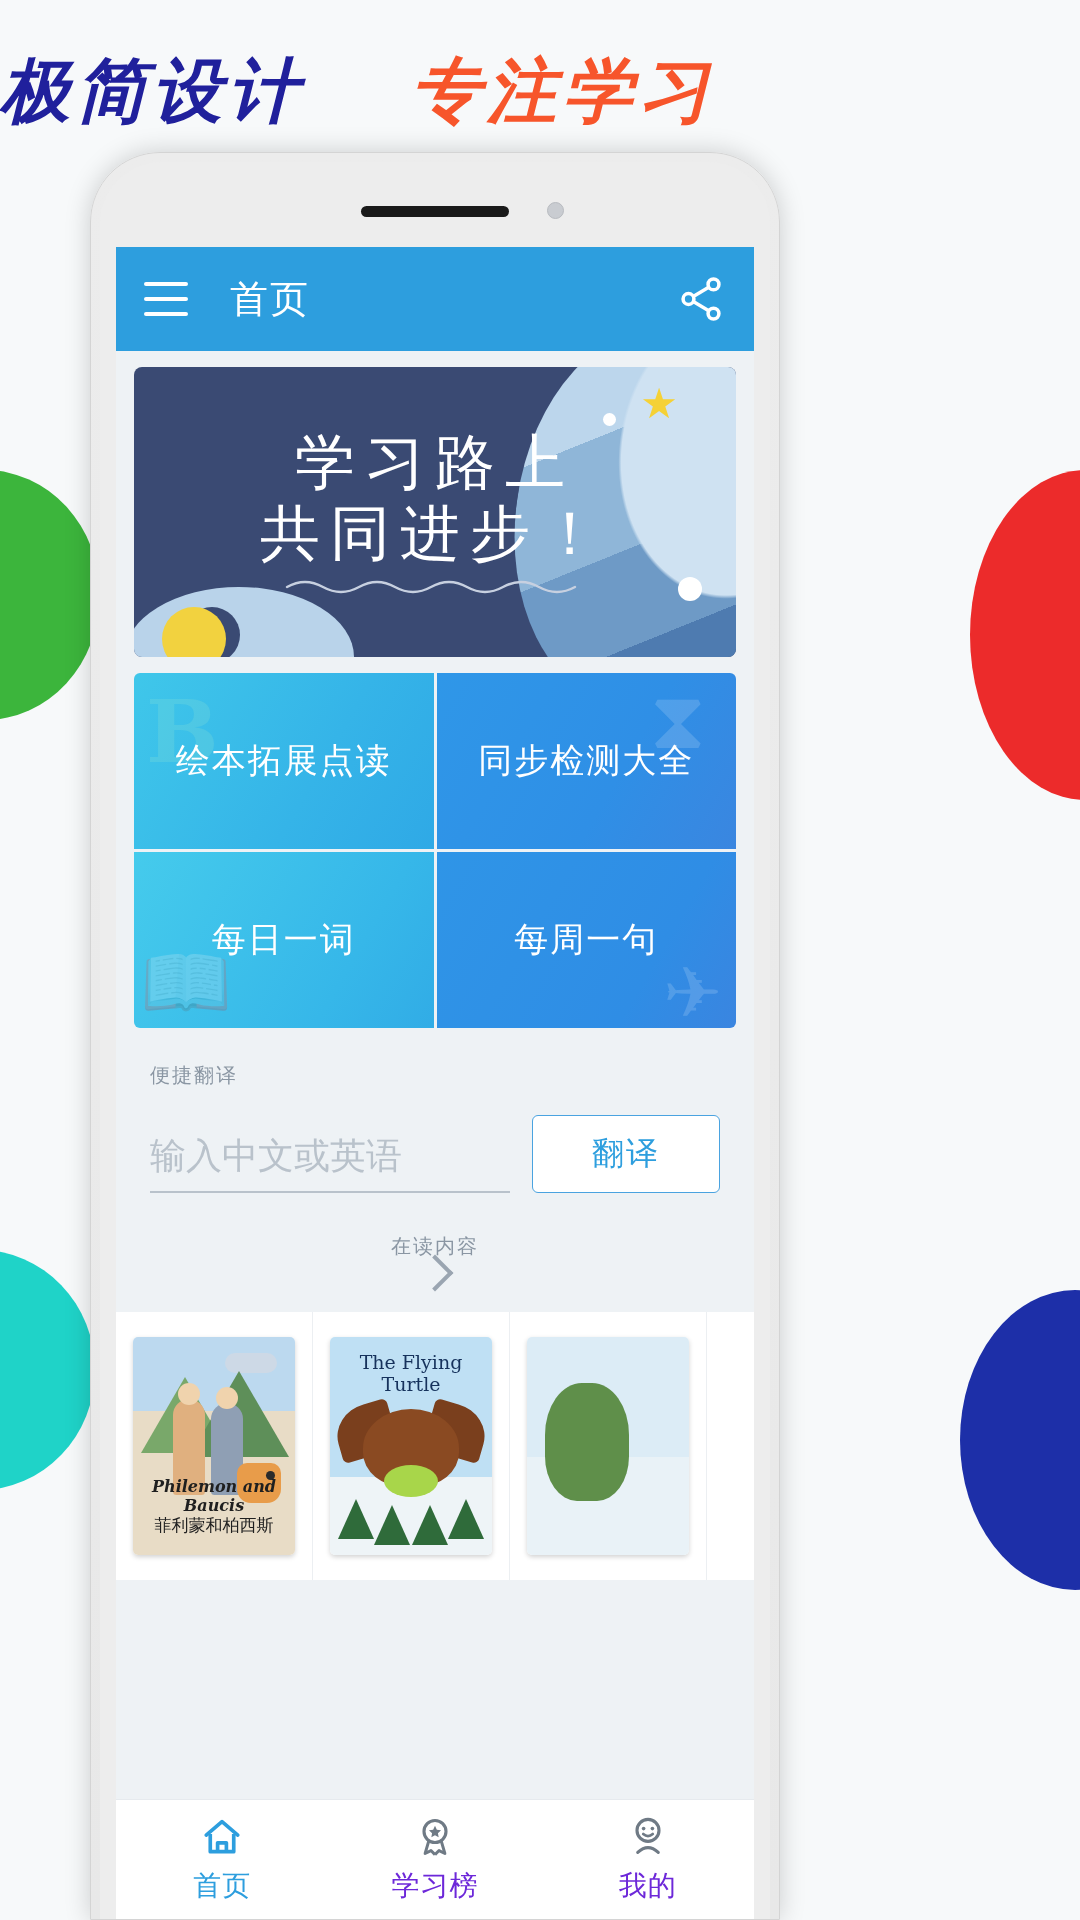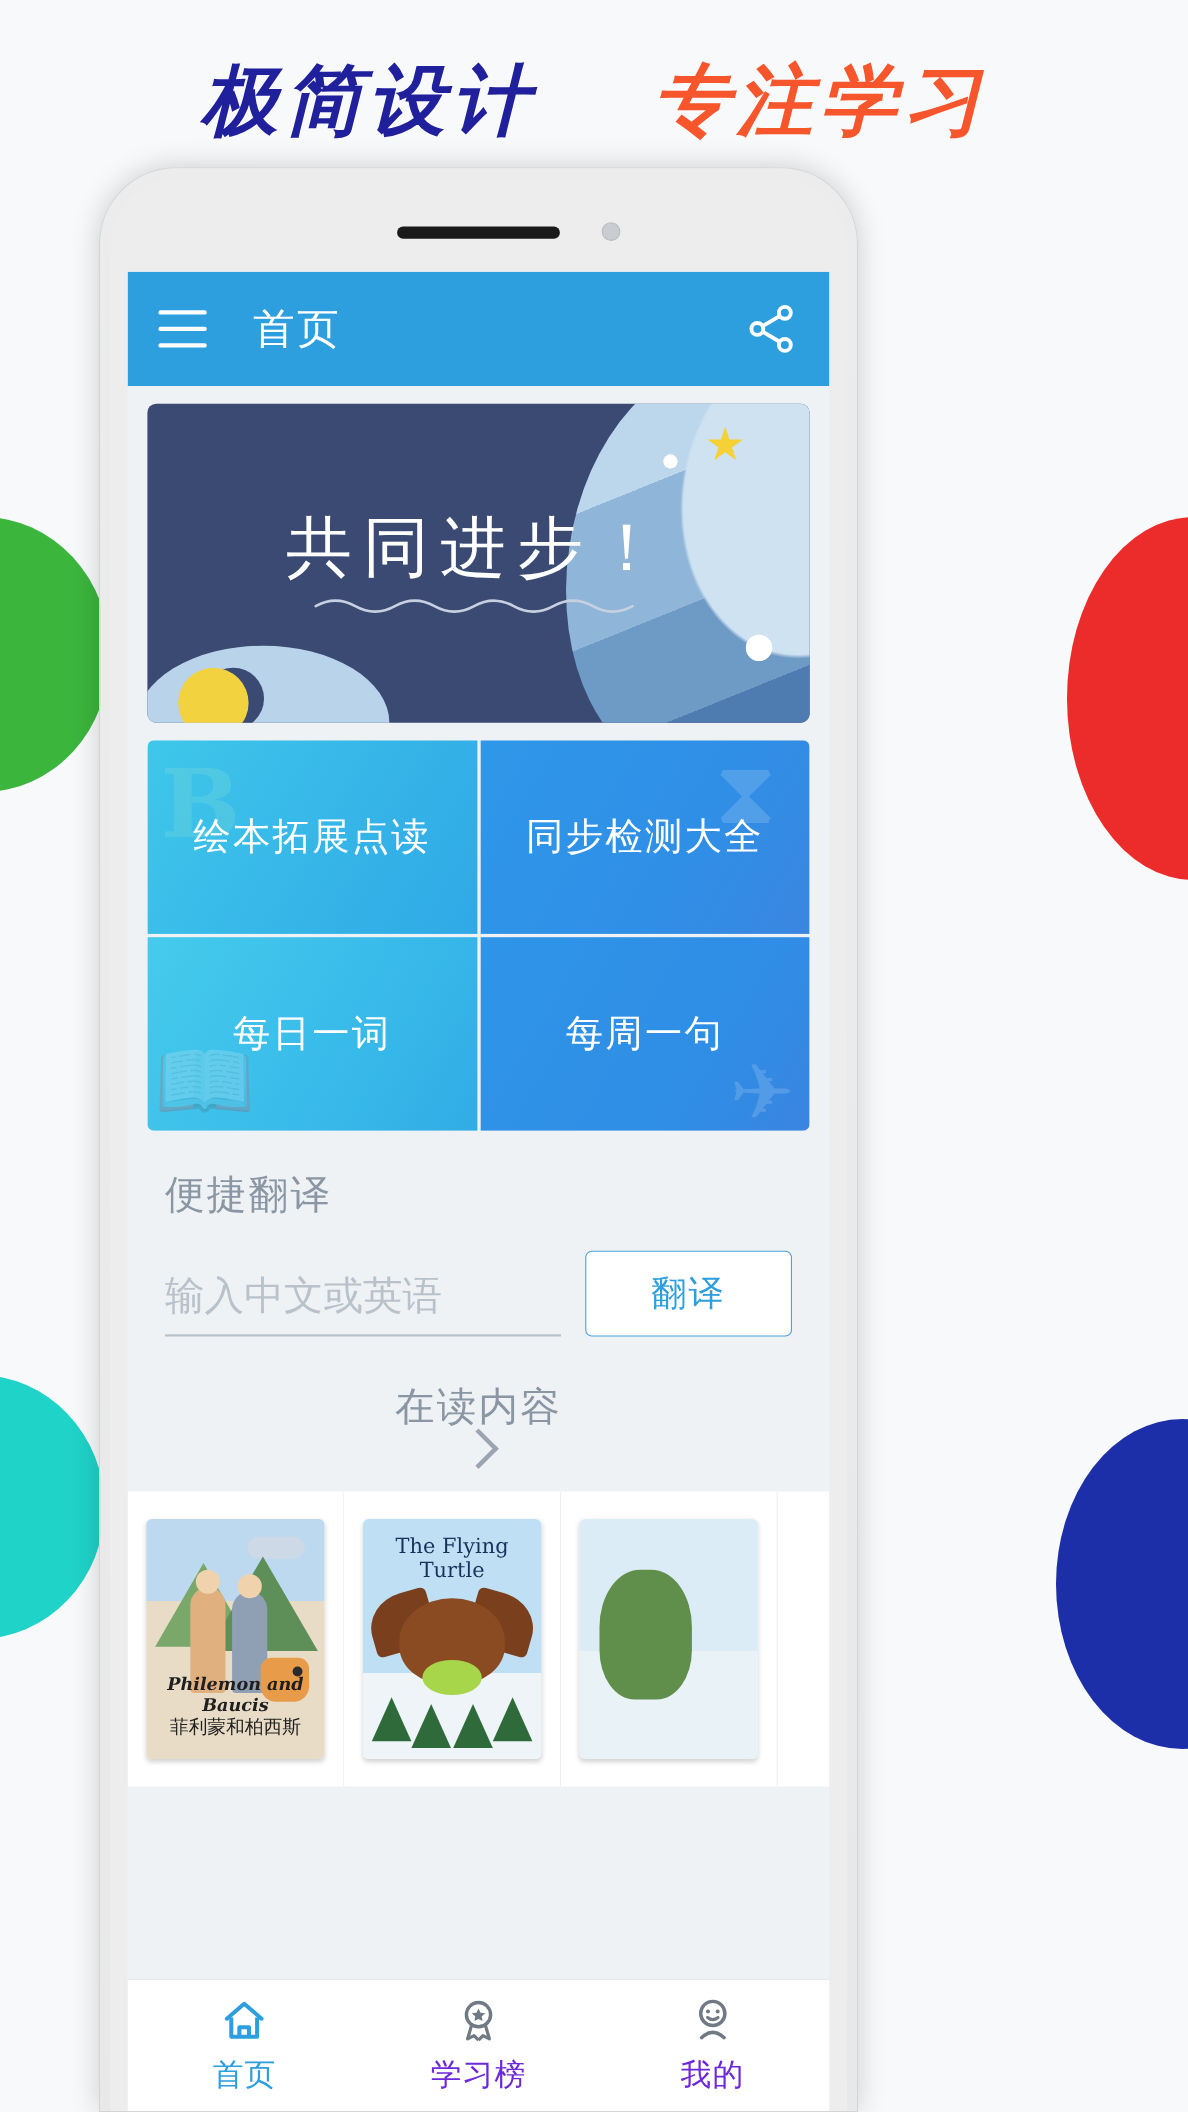--- a/index.html
+++ b/index.html
@@ -13,21 +13,21 @@
   
   .blob { position:absolute; border-radius:50%; }
   .blob-green  { width:230px; height:250px; left:-130px; top:470px;  background:#3cb53c; }
   .blob-teal   { width:230px; height:240px; left:-135px; top:1250px; background:#1fd3c8; }
   .blob-red    { width:230px; height:330px; right:-120px; top:470px; background:#ec2b2b; }
   .blob-navy   { width:230px; height:300px; right:-110px; top:1290px;background:#1d2fa8; }
 
   
   .headline {
     position:absolute; top:56px; left:0; width:1080px;
-    text-align:center; white-space:nowrap;
+    text-align:left; white-space:nowrap;
     font-size:70px; line-height:1.0; letter-spacing:6px;
     font-family:"DejaVu Serif","Liberation Serif",serif;
     font-weight:700; font-style:italic;
   }
   .headline .h-blue   { color:#20209c; }
   .headline .h-gap    { display:inline-block; width:46px; }
   .headline .h-orange { color:#f7552b; }
 
   
   .device {
@@ -135,21 +135,21 @@
   .tile-c { background:linear-gradient(120deg,#45cbec 0%,#36b7e9 70%,#31ace6 100%); }
   .tile-d { background:linear-gradient(120deg,#2f95e7 0%,#2f8de5 70%,#3a85e0 100%); }
   .tile-deco { position:absolute; opacity:.2; z-index:1; }
   .deco-abc { left:12px; top:8px; font-size:86px; color:#9de8cf; font-weight:700;
               font-family:"DejaVu Serif",serif; letter-spacing:-6px; }
   .deco-book { left:6px; bottom:2px; font-size:74px; color:#bfe9f7; }
   .deco-glass { right:30px; top:2px; font-size:80px; color:#cfe6fb; }
   .deco-paper { right:14px; bottom:-6px; font-size:70px; color:#cfe6fb; }
 
   
-  .sec-label { color:#8a96a3; font-size:36px; letter-spacing:2px; }
+  .sec-label { color:#8a96a3; font-size:20px; letter-spacing:2px; }
   .translate { padding:34px 34px 0 34px; }
   .translate-row { display:flex; align-items:flex-end; margin-top:26px; gap:22px; }
   .tr-input-wrap { flex:1; border-bottom:2px solid #b9c2cb; padding-bottom:14px; }
   .tr-input { width:100%; border:none; outline:none; background:transparent;
               font-size:36px; color:#333; font-family:"Liberation Sans",sans-serif; }
   .tr-input::placeholder { color:#b9c2cb; }
   .tr-btn { width:188px; height:78px; border:1.5px solid #4aa3e0; border-radius:6px;
             background:#fff; color:#2d9ede; font-size:32px; letter-spacing:2px;
             cursor:pointer; font-family:"Liberation Sans",sans-serif; }
 
@@ -274,20 +274,21 @@
         </svg>
       </div>
 
       <div class="content">
 
         <div class="banner">
           <div class="banner-star">★</div>
           <div class="banner-dot1"></div>
           <div class="banner-dot2"></div>
           <div class="banner-moon"></div>
+          <div class="banner-line1">学习路上</div>
           <div class="banner-line2">共同进步！</div>
           <svg class="banner-wave" width="300" height="18" viewBox="0 0 300 18">
             <path d="M2 10 Q 20 0 38 10 T 74 10 T 110 10 T 146 10 T 182 10 T 218 10 T 254 10 T 290 10" fill="none" stroke="#c7d0e0" stroke-width="2.4" stroke-linecap="round"></path>
           </svg>
         </div>
 
         <div class="tiles">
           <div class="tile tile-a">
             <div class="tile-deco deco-abc">B</div>
             <span>绘本拓展点读</span>

